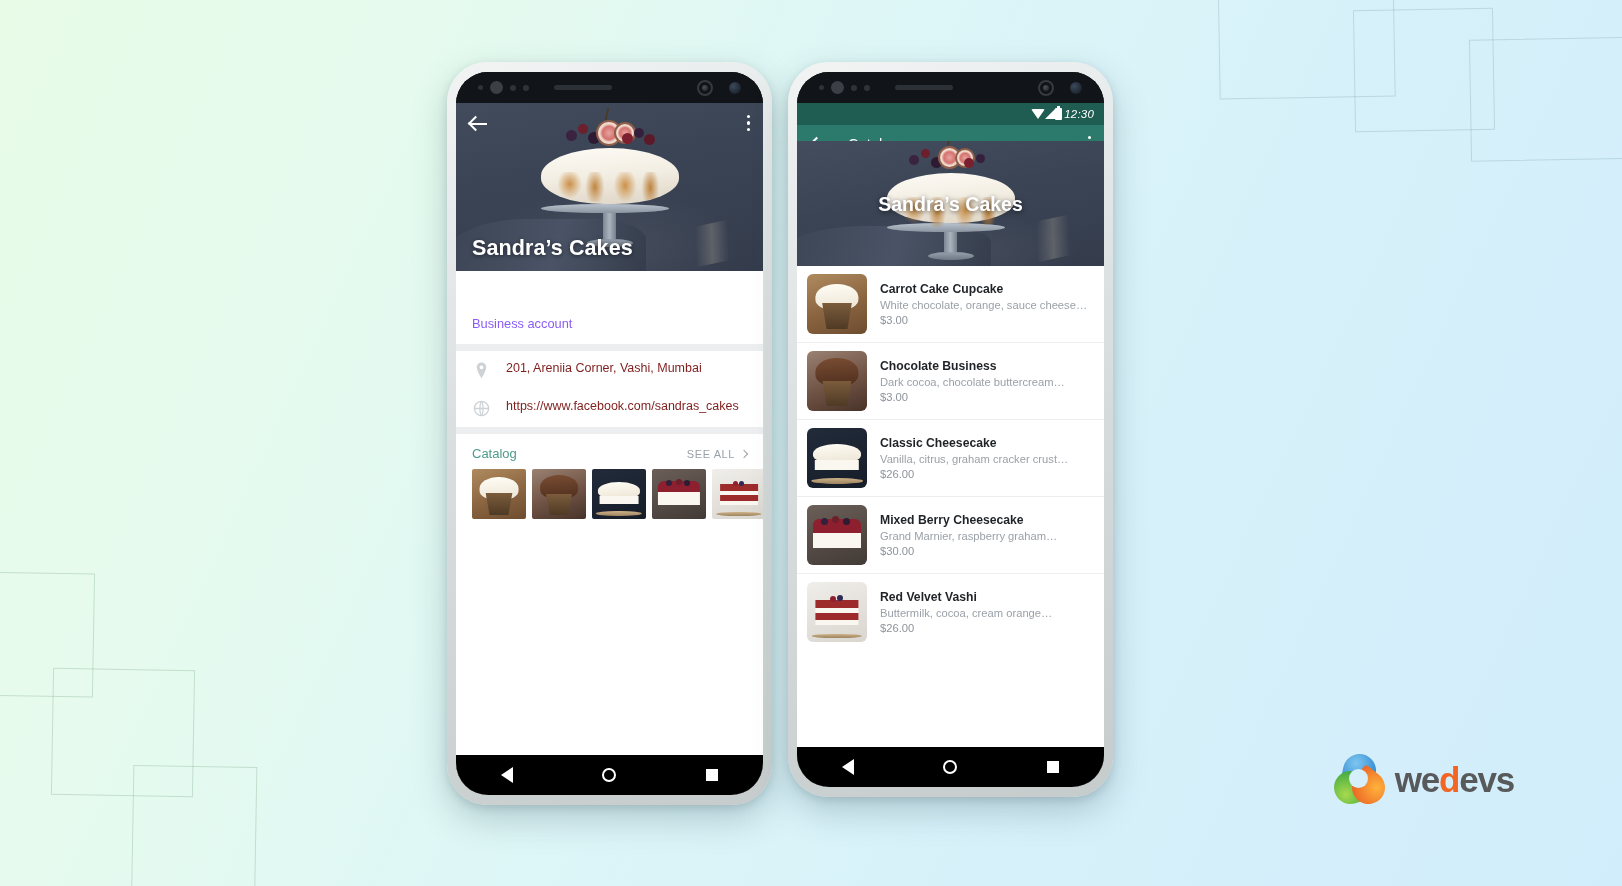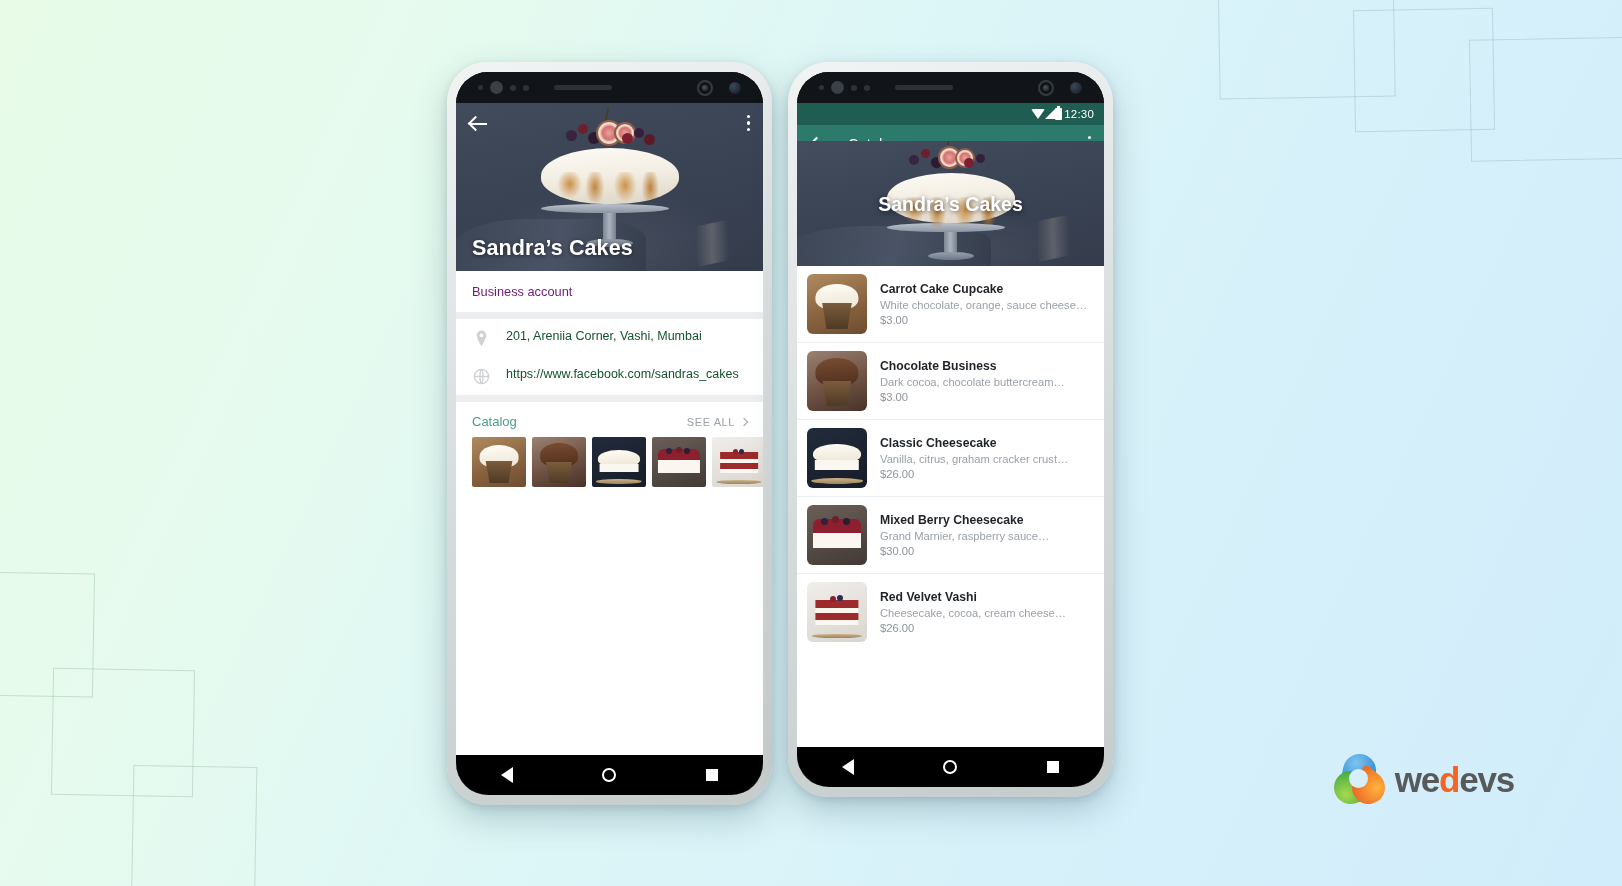--- a/index.html
+++ b/index.html
@@ -84,21 +84,21 @@
   
   .screen { flex: 1; position: relative; overflow: hidden; background:#fff;
             display:flex; flex-direction:column; }
 
   
   .statusbar {
     height: 22px; flex: 0 0 22px;
     display: flex; align-items: center; justify-content: flex-end;
     padding: 0 10px 0 0;
     font-size: 11px; color: #fff;
-    position: relative; z-index: 5;
+    position: relative; z-index: 5; font-style: italic;
   }
   .sb-right { background: #1f5c51; }
   .ic-wifi { width: 0; height: 0; border-left: 7px solid transparent;
              border-right: 7px solid transparent; border-top: 10px solid #fff;
              border-radius: 2px; }
   .ic-signal { width: 0; height: 0; border-left: 10px solid transparent;
                border-bottom: 10px solid #fff; }
   .ic-batt { width: 7px; height: 12px; background:#fff; border-radius: 1px; position:relative;}
   .ic-batt::before { content:""; position:absolute; top:-2px; left:2px; width:3px;height:2px;background:#fff;}
   .sb-time { font-size: 11.5px; letter-spacing: .2px; margin-left: 2px; }
@@ -185,28 +185,28 @@
     color: #fff; font-size: 21.5px; font-weight: bold; letter-spacing: .1px;
     text-shadow: 0 1px 4px rgba(0,0,0,.55);
   }
 
   .body-scroll { flex: 1; background: #fff; overflow: hidden; }
 
   .section {
     background: #fff; padding: 13px 16px;
   }
   .sec-divider { height: 7px; background: #eceef0; }
-  .biz-account { font-size: 12.8px; color: #701a75; }
+  .biz-account { font-size: 12.8px; color: #8b5cf6; margin-top: 32px; }
 
   .detail-row {
     display: flex; gap: 15px; padding: 9px 16px; align-items: flex-start;
     font-size: 12.5px; color: #2f3439; line-height: 1.42;
   }
   .detail-row .ic { flex: 0 0 19px; height: 19px; margin-top: 1px; opacity: .48; }
-  .detail-link { color: #14532d; }
+  .detail-link { color: #7f1d1d; }
   .row-hours { align-items: center; }
   .hours-day { flex: 1; }
   .hours-time { color: #2f3439; margin-right: 14px; }
   .chev {
     width: 9px; height: 9px; border-right: 1.6px solid #8d959c; border-bottom: 1.6px solid #8d959c;
     transform: rotate(45deg); margin-top: -4px;
   }
 
   .catalog-head {
     display: flex; align-items: center; padding: 12px 16px 8px;
@@ -557,40 +557,40 @@
             <div class="art art-mixed">
               <div class="cake-b" style="width:80%;height:22%;top:24%;background:#8e1f2e;border-radius:6px 6px 0 0;"></div>
               <div class="cake-b layer-w" style="width:80%;height:26%;top:46%;"></div>
               <span class="topberry" style="width:7px;height:7px;background:#33203c;left:24%;top:21%;"></span>
               <span class="topberry" style="width:7px;height:7px;background:#6d1f2c;left:42%;top:18%;"></span>
               <span class="topberry" style="width:7px;height:7px;background:#2e1b34;left:60%;top:22%;"></span>
             </div>
           </div>
           <div class="p-info">
             <div class="p-name">Mixed Berry Cheesecake</div>
-            <div class="p-desc">Grand Marnier, raspberry sauce…</div>
+            <div class="p-desc">Grand Marnier, raspberry graham…</div>
             <div class="p-price">$30.00</div>
           </div>
         </div>
 
         <div class="product">
           <div class="p-thumb">
             <div class="art art-velvet">
               <div class="cake-b layer-r" style="width:72%;height:13%;top:30%;"></div>
               <div class="cake-b layer-w" style="width:72%;height:8%;top:43%;"></div>
               <div class="cake-b layer-r" style="width:72%;height:13%;top:51%;"></div>
               <div class="cake-b layer-w" style="width:72%;height:8%;top:64%;"></div>
               <span class="topberry" style="width:6px;height:6px;background:#8e2030;left:38%;top:23%;"></span>
               <span class="topberry" style="width:6px;height:6px;background:#2f2a55;left:50%;top:22%;"></span>
               <div class="plate" style="width:84%;height:8%;"></div>
             </div>
           </div>
           <div class="p-info">
             <div class="p-name">Red Velvet Vashi</div>
-            <div class="p-desc">Cheesecake, cocoa, cream cheese…</div>
+            <div class="p-desc">Buttermilk, cocoa, cream orange…</div>
             <div class="p-price">$26.00</div>
           </div>
         </div>
 
       </div>
 
       <div class="navbar">
         <span class="nav-back"></span>
         <span class="nav-home"></span>
         <span class="nav-recent"></span>

